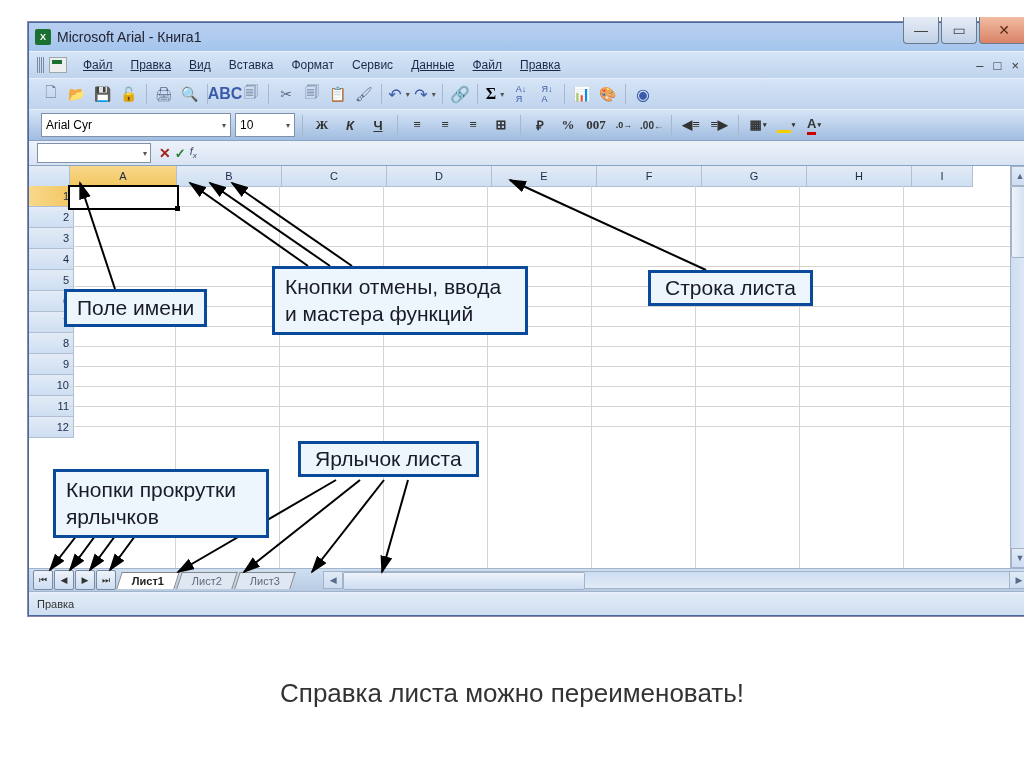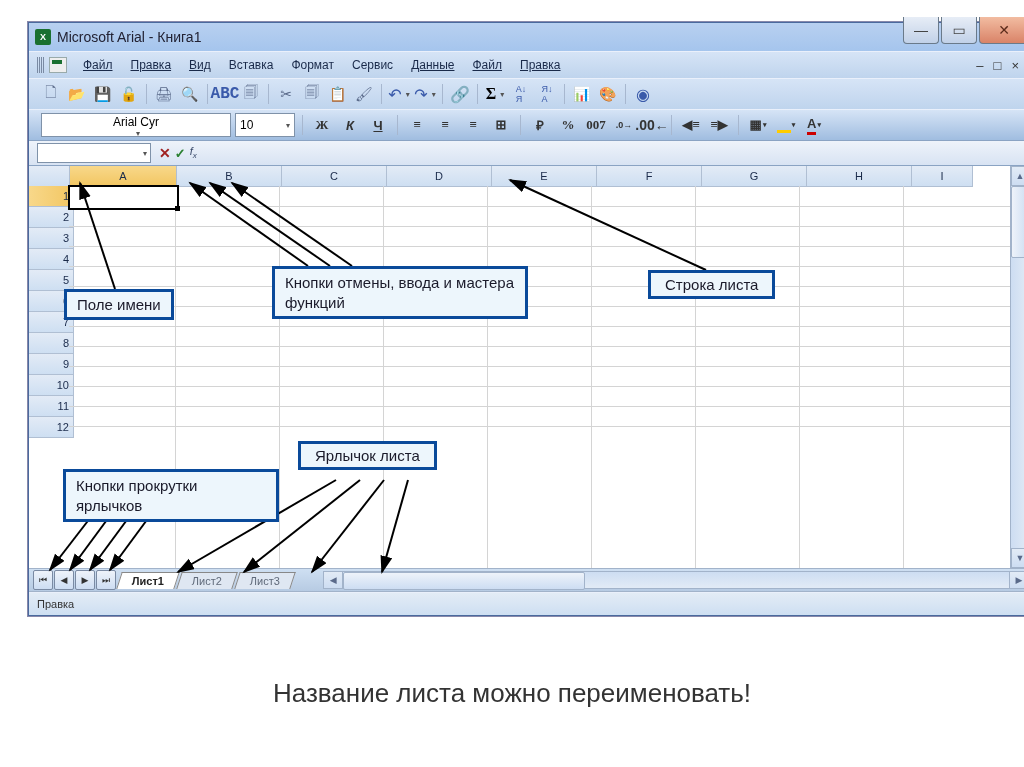--- a/index.html
+++ b/index.html
@@ -17,21 +17,21 @@
 .menubar .mini-icon::after { content: ''; position: absolute; left: 2px; top: 2px; width: 10px; height: 4px; background: #1a7030; }
 .menubar .mitem { padding: 3px 8px; margin-right: 2px; }
 .menubar .mitem .ul { text-decoration: underline; }
 .menubar .mright { position: absolute; right: 10px; display: flex; align-items: center; gap: 10px; }
 .menubar .mright span { font-size: 13px; color: #333; }
 .toolbar1 { background: linear-gradient(to bottom, #d6e4f6, #bfd4ed); height: 30px; display: flex; align-items: center; padding-left: 8px; gap: 2px; border-top: 1px solid #eaf0fb; }
 .tbtn { width: 22px; height: 22px; border: 1px solid transparent; border-radius: 3px; display: flex; align-items: center; justify-content: center; }
 .tsep { width: 1px; height: 20px; background: #a7b7cf; margin: 0 3px; }
 .fmt-bar { background: linear-gradient(to bottom, #d6e4f6, #a0bde0); height: 30px; display: flex; align-items: center; padding-left: 8px; gap: 4px; border-top: 1px solid #eaf0fb; border-bottom: 1px solid #8aa3c3; }
 .fontbox { height: 20px; background: #fff; border: 1px solid #7f92a9; font-size: 12px; padding: 1px 4px; display: flex; align-items: center; justify-content: space-between; }
-.fontbox.wide { width: 180px; flex-direction: column; }
+.fontbox.wide { width: 180px; }
 .fontbox.narrow { width: 50px; }
 .dd-arr { font-size: 8px; color: #555; margin-left: 4px; }
 .fmtbtn { width: 22px; height: 22px; display: flex; align-items: center; justify-content: center; font-size: 13px; font-family: 'Times New Roman', serif; font-weight: bold; border: 1px solid transparent; border-radius: 3px; color: #333; }
 .fmtbtn .dd { font-size: 7px; margin-left: 1px; }
 .fbar-row { background: linear-gradient(to bottom, #eef3fa, #d8e3f3); height: 24px; display: flex; align-items: center; padding-left: 8px; border-bottom: 1px solid #8aa3c3; }
 .namebox { width: 106px; height: 18px; background: #fff; border: 1px solid #7f92a9; display: flex; align-items: center; justify-content: space-between; font-size: 11px; padding: 0 3px; }
 .fbar-btns { display: flex; align-items: center; margin-left: 8px; gap: 4px; }
 .cancel-btn { color: #a02020; font-size: 14px; font-weight: bold; }
 .ok-btn { color: #2a8030; font-size: 13px; font-weight: bold; }
 .fx-btn { font-style: italic; font-size: 11px; color: #3a4a6a; }
@@ -56,21 +56,21 @@
 .tabnav { display: flex; margin-left: 4px; }
 .tabnav-btn { width: 18px; height: 18px; border: 1px solid #7a8aa3; background: linear-gradient(to bottom, #eef3fa, #cdddf2); display: flex; align-items: center; justify-content: center; font-size: 9px; color: #333; border-radius: 2px; margin-right: 1px; }
 .sheet-tab { background: #fff; border: 1px solid #888; border-bottom: none; padding: 2px 12px; font-size: 11px; font-weight: bold; color: #222; margin-left: 2px; position: relative; transform: skewX(-18deg); }
 .sheet-tab span { display: inline-block; transform: skewX(18deg); }
 .sheet-tab.inactive { background: #dfe7f2; color: #606a7a; font-weight: normal; }
 .hscroll { flex: 1; display: flex; align-items: center; margin-left: 30px; }
 .hscroll .arrow { width: 18px; height: 16px; background: linear-gradient(to bottom, #e2ebf6, #cdddf2); border: 1px solid #a2b3ca; display: flex; align-items: center; justify-content: center; font-size: 9px; color: #5a6a8a; }
 .hscroll .track { flex: 1; height: 16px; background: linear-gradient(to bottom, #cdddf2, #e2ebf6); border-top: 1px solid #a2b3ca; border-bottom: 1px solid #a2b3ca; position: relative; }
 .hscroll .thumb { position: absolute; left: 0; top: 0; height: 100%; width: 240px; background: linear-gradient(to bottom, #eef3fa, #cdddf2); border: 1px solid #a2b3ca; border-radius: 2px; }
 .statusbar { height: 22px; background: linear-gradient(to bottom, #e3ecf6, #cedff2); display: flex; align-items: center; padding-left: 8px; font-size: 11px; color: #333; border-top: 1px solid #eaf0fb; }
-.callout { position: absolute; border: 3px solid #0a4a9a; background: #edf6fc; padding: 4px 10px; font-size: 15px; color: #1a1a2a; font-family: Arial, sans-serif; z-index: 50; }
+.callout { position: absolute; border: 3px solid #0a4a9a; background: #edf6fc; padding: 4px 10px; font-size: 21px; color: #1a1a2a; font-family: Arial, sans-serif; z-index: 50; }
 .callout.small { padding: 3px 14px; }
 .arrow-svg { position: absolute; pointer-events: none; z-index: 40; left: 0; top: 0; }
 .caption { position: absolute; left: 0; width: 1024px; top: 678px; text-align: center; font-size: 26px; color: #333; font-family: Arial, sans-serif; }
 .toolbar-row { display: flex; }
 .col-A { width: 106px; } .col-std { width: 104px; }
 .tb-ico { font-size: 14px; color: #5a6a8a; }
 .uline-red { border-bottom: 3px solid #c00; padding-bottom: 1px; }
 .uline-yellow { border-bottom: 3px solid #fc0; display: inline-block; width: 14px; height: 12px; }
 </style>
 </head>
@@ -122,21 +122,21 @@
       </div>
     <div class="tsep"></div>
     <div class="tbtn">
         <span class="tb-ico">🖨</span>
       </div>
     <div class="tbtn">
         <span class="tb-ico">🔍</span>
       </div>
     <div class="tsep"></div>
     <div class="tbtn">
-        <span style="font-family:Liberation Mono, monospace;color:#3a5aaa;font-weight:bold">ABC</span>
+        <span style="font-family:Liberation Sans, sans-serif;color:#3a5aaa;font-weight:bold">ABC</span>
       </div>
     <div class="tbtn">
         <span class="tb-ico">🗐</span>
       </div>
     <div class="tsep"></div>
     <div class="tbtn">
         <span class="tb-ico">✂</span>
       </div>
     <div class="tbtn">
         <span class="tb-ico">🗐</span>
@@ -208,21 +208,21 @@
     <div class="fmtbtn">≡</div>
     <div class="fmtbtn">⊞</div>
     <div class="tsep"></div>
     <div class="fmtbtn">₽</div>
     <div class="fmtbtn">%</div>
     <div class="fmtbtn">007</div>
     <div class="fmtbtn">
         <span style="font-size:9px">.0→</span>
       </div>
     <div class="fmtbtn">
-        <span style="font-size:14px">.00←</span>
+        <span style="font-size:10px">.00←</span>
       </div>
     <div class="tsep"></div>
     <div class="fmtbtn">◀≡</div>
     <div class="fmtbtn">≡▶</div>
     <div class="tsep"></div>
     <div class="fmtbtn">▦<span class="dd">▾</span></div>
     <div class="fmtbtn">
         <span class="uline-yellow"></span>
         <span class="dd">▾</span>
       </div>
@@ -328,21 +328,21 @@
   </div>
 
   <div class="statusbar">
     <span>Правка</span>
   </div>
 </div>
 
 <div class="callout" style="left:64px; top:289px">Поле имени</div>
 <div class="callout" style="left:272px; top:266px; width:230px; line-height:1.3">Кнопки отмены, ввода и мастера функций</div>
 <div class="callout small" style="left:648px; top:270px">Строка листа</div>
-<div class="callout" style="left:63px; top:469px; width:190px; line-height:1.3">Кнопки прокрутки ярлычков</div>
+<div class="callout" style="left:53px; top:469px; width:190px; line-height:1.3">Кнопки прокрутки ярлычков</div>
 <div class="callout small" style="left:298px; top:441px">Ярлычок листа</div>
 
 <svg class="arrow-svg" width="1024" height="620">
   <defs>
     <marker id="ah" markerWidth="10" markerHeight="10" refX="8" refY="3" orient="auto" markerUnits="strokeWidth">
       <path d="M0,0 L0,6 L9,3 z" fill="#000"></path>
     </marker>
   </defs>
 
   <line x1="115" y1="289" x2="80" y2="183" stroke="#000" stroke-width="2" marker-end="url(#ah)"></line>
@@ -357,13 +357,13 @@
   <line x1="112" y1="513" x2="70" y2="570" stroke="#000" stroke-width="2" marker-end="url(#ah)"></line>
   <line x1="132" y1="513" x2="90" y2="570" stroke="#000" stroke-width="2" marker-end="url(#ah)"></line>
   <line x1="152" y1="513" x2="110" y2="570" stroke="#000" stroke-width="2" marker-end="url(#ah)"></line>
 
   <line x1="336" y1="480" x2="178" y2="572" stroke="#000" stroke-width="2" marker-end="url(#ah)"></line>
   <line x1="360" y1="480" x2="244" y2="572" stroke="#000" stroke-width="2" marker-end="url(#ah)"></line>
   <line x1="384" y1="480" x2="312" y2="572" stroke="#000" stroke-width="2" marker-end="url(#ah)"></line>
   <line x1="408" y1="480" x2="382" y2="572" stroke="#000" stroke-width="2" marker-end="url(#ah)"></line>
 </svg>
 
-<div class="caption">Название листа можно переименовать!</div>
+<div class="caption">Справка листа можно переименовать!</div>
 
 </body></html>

